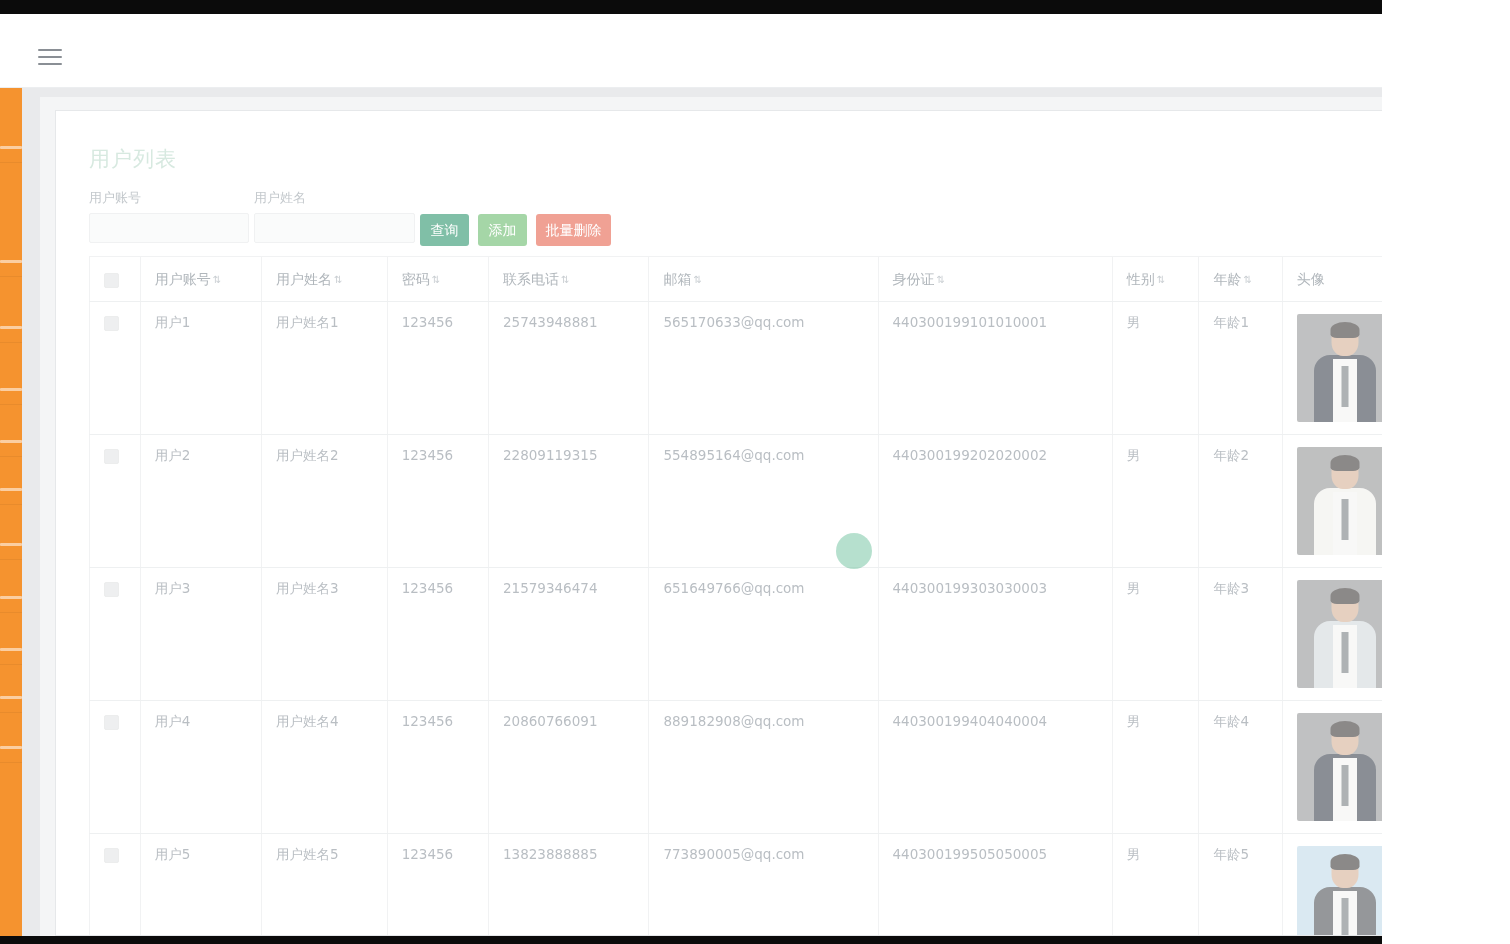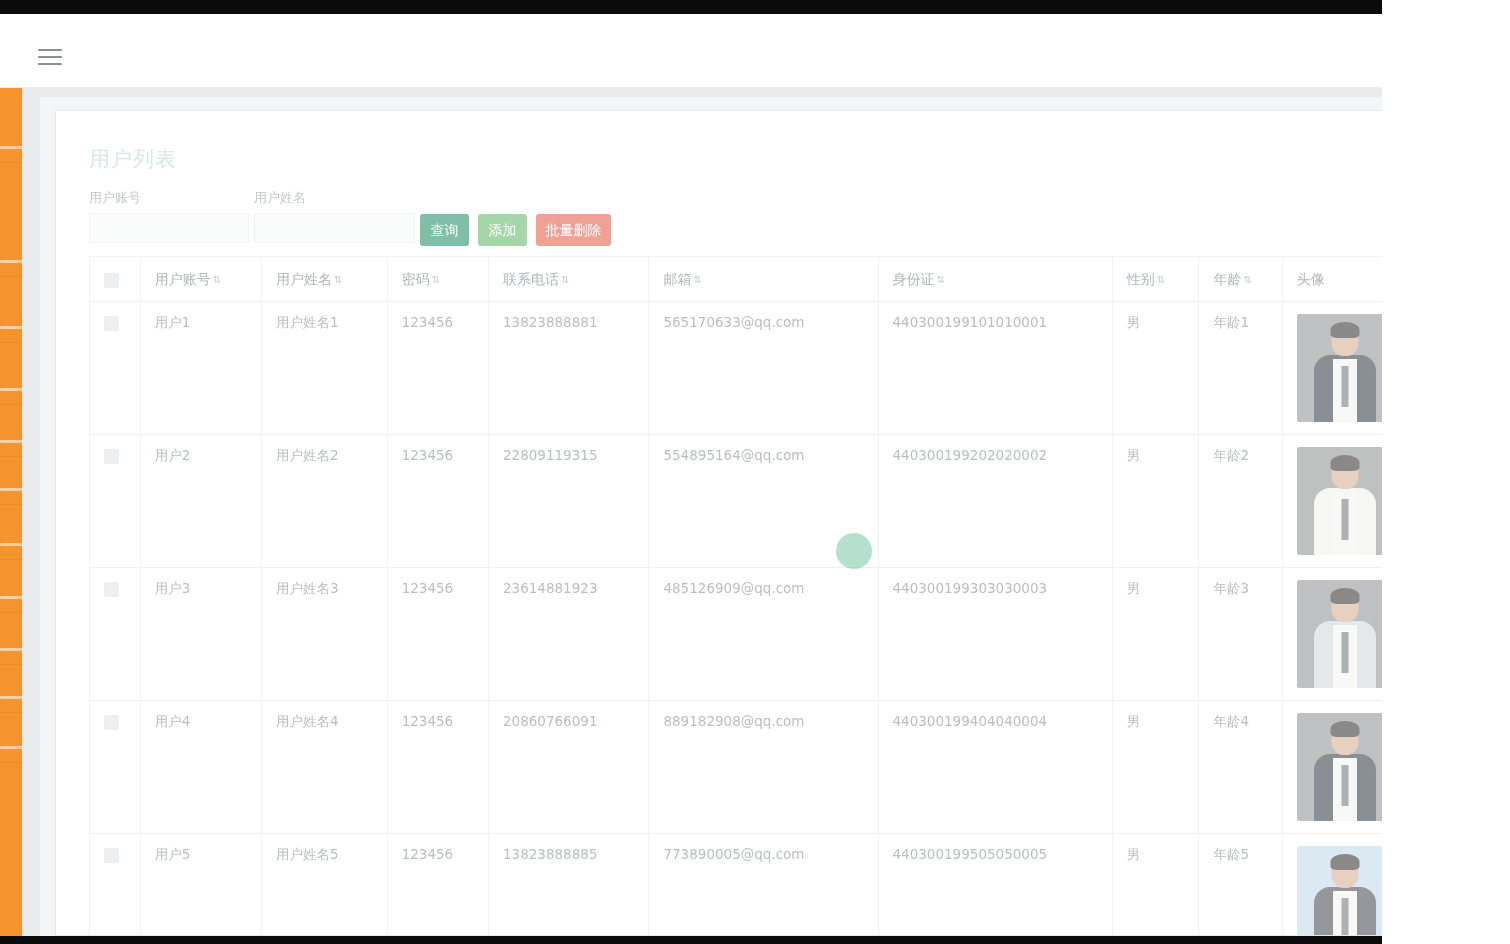--- a/index.html
+++ b/index.html
@@ -424,21 +424,21 @@
               <th><span>头像</span></th>
               <th><span>操作</span></th>
             </tr>
         </thead>
         <tbody id="body-rows">
             <tr>
               <td><span class="cbx"></span></td>
               <td>用户1</td>
               <td>用户姓名1</td>
               <td>123456</td>
-              <td>13823888881</td>
+              <td>25743948881</td>
               <td>565170633@qq.com</td>
               <td>440300199101010001</td>
               <td>男</td>
               <td>年龄1</td>
               <td>
                 <div class="avatar">
                   <div class="bg" style="background:#8d8f91"></div>
                   <div class="body" style="background:#2b3340"></div>
                   <div class="shirt"></div>
                   <div class="tie"></div>
@@ -472,22 +472,22 @@
               </td>
               <td>
                 <div class="ops"><span class="op-btn op-view">查看</span></div>
               </td>
             </tr>
             <tr>
               <td><span class="cbx"></span></td>
               <td>用户3</td>
               <td>用户姓名3</td>
               <td>123456</td>
-              <td>23614881923</td>
-              <td>485126909@qq.com</td>
+              <td>21579346474</td>
+              <td>651649766@qq.com</td>
               <td>440300199303030003</td>
               <td>男</td>
               <td>年龄3</td>
               <td>
                 <div class="avatar">
                   <div class="bg" style="background:#8c8e90"></div>
                   <div class="body" style="background:#cfd6da"></div>
                   <div class="shirt"></div>
                   <div class="tie"></div>
                   <div class="head"></div>

